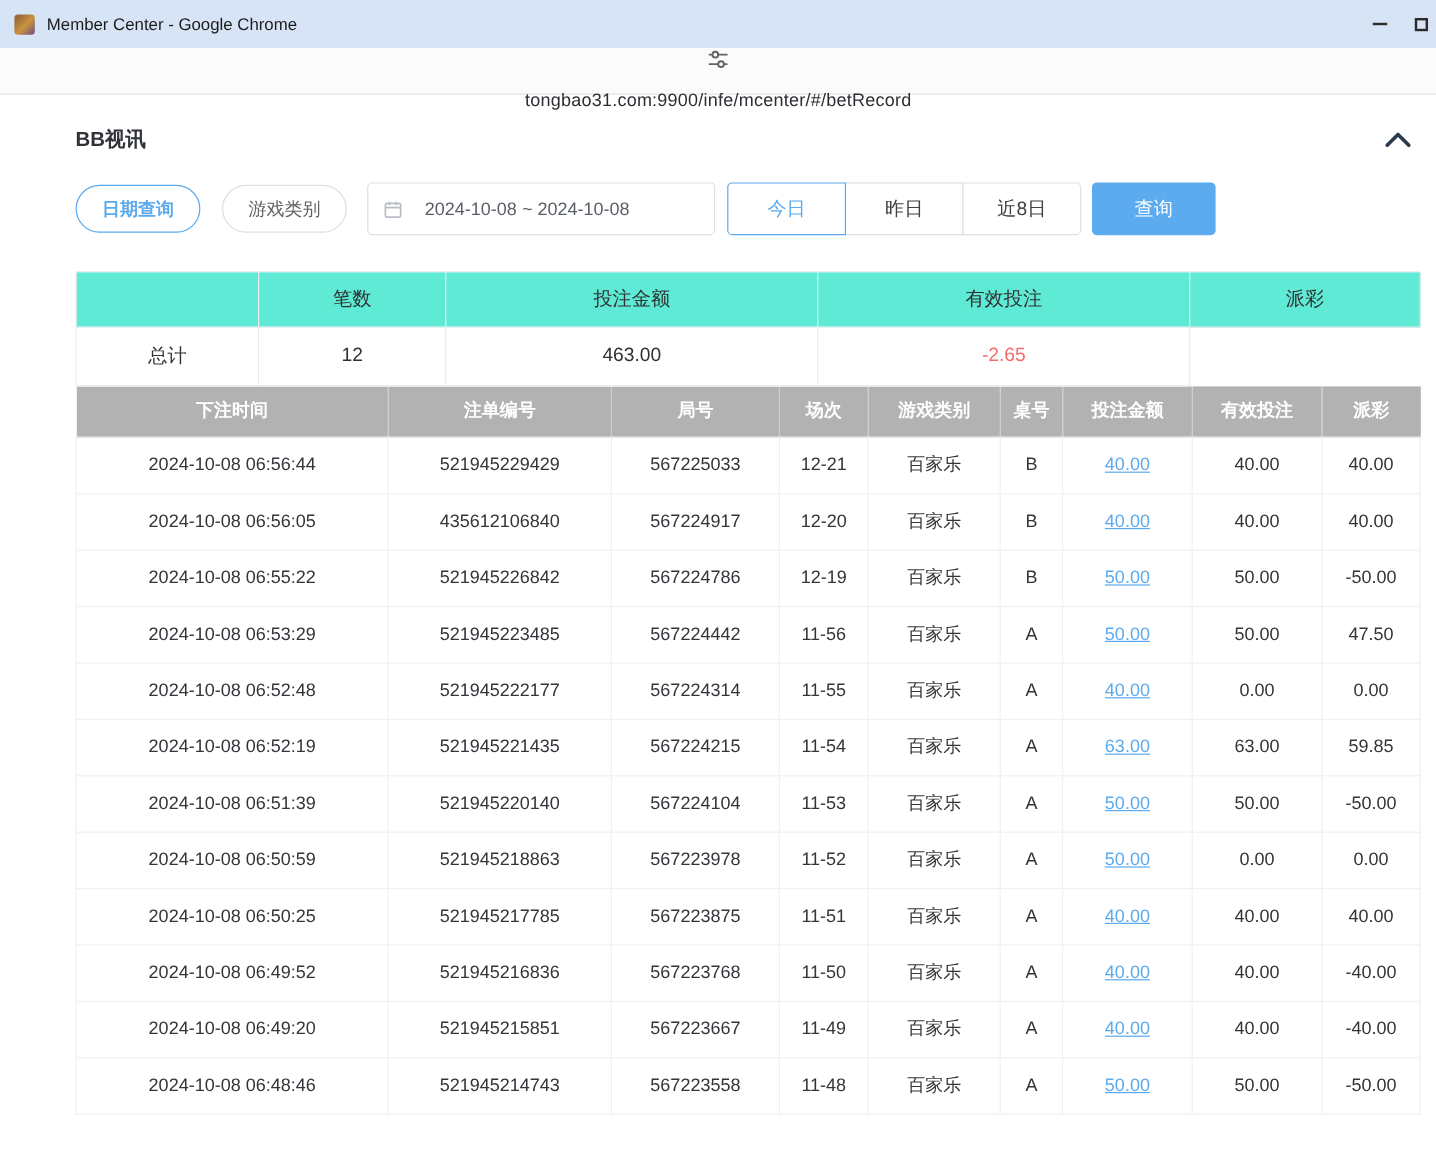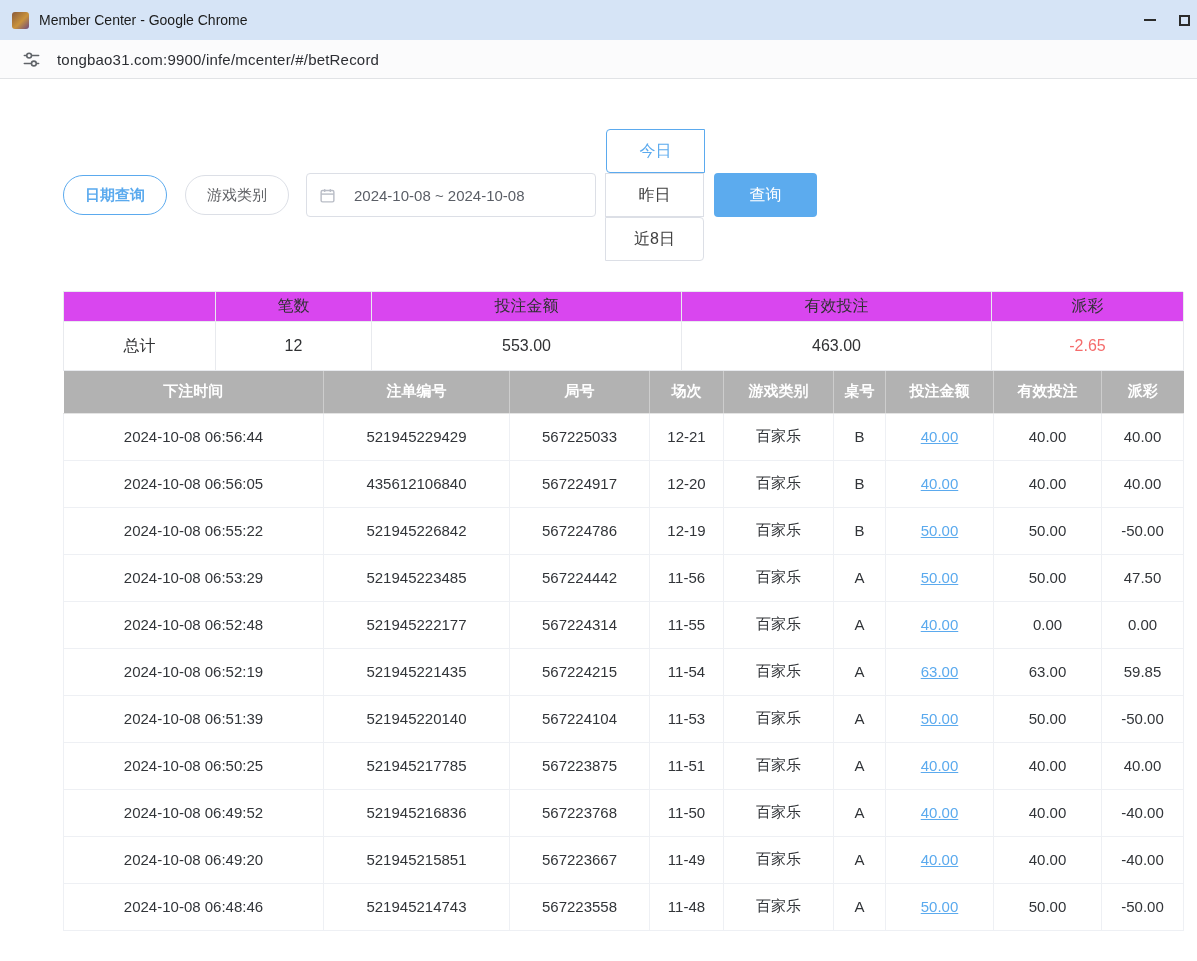--- a/index.html
+++ b/index.html
@@ -41,21 +41,22 @@
   .glyph-max { width: 11px; height: 11px; border: 2px solid #2b2b2b; display: block; }
   .win-btn.cut { width: 24px; overflow: hidden; justify-content: flex-start; padding-left: 6px; }
 
   .urlbar {
     height: 39px;
     background: #fbfbfc;
     border-bottom: 1px solid #e1e3e6;
     display: flex;
     align-items: center;
     gap: 16px;
-    padding: 0 22px;
+    padding: 0 32px;
+    flex-direction: column;
   }
   .url-text { font-size: 15px; color: #2c2e33; letter-spacing: .2px; }
 
   
   .content { padding: 26px 14px 0 63px; }
   .inner { width: 1120px; }
 
   .section-head {
     display: flex;
     align-items: center;
@@ -90,21 +91,21 @@
     border: 1px solid #dcdfe6;
     border-radius: 4px;
     background: #fff;
     display: flex; align-items: center;
     padding: 0 12px;
     gap: 18px;
     cursor: pointer;
   }
   .date-text { font-size: 15px; color: #5a5e66; }
 
-  .btn-group { display: flex; margin-left: 10px; flex-direction: column; }
+  .btn-group { display: flex; margin-left: 10px; }
   .seg {
     width: 99px; height: 44px;
     background: #fff;
     border: 1px solid #dcdfe6;
     font-size: 16px;
     color: #404040;
     cursor: pointer;
   }
   .seg + .seg { margin-left: -1px; }
   .seg:first-child { border-radius: 4px 0 0 4px; }
@@ -128,21 +129,21 @@
     grid-template-columns: 152px 156px 310px 310px 192px;
     border-top: 1px solid #e8eaee;
     border-left: 1px solid #e8eaee;
     font-size: 16px;
   }
   .s-cell {
     border-right: 1px solid #e8eaee;
     border-bottom: 1px solid #e8eaee;
     display: flex; align-items: center; justify-content: center;
   }
-  .s-head { height: 30px; background: #d946ef; color: #303133; }
+  .s-head { height: 46px; background: #5eead4; color: #303133; }
   .s-body { height: 49px; background: #fff; }
   .s-neg { color: #f56c6c; }
 
   
   table.bet-table {
     width: 1120px;
     border-collapse: collapse;
     table-layout: fixed;
   }
   .bet-table thead th {
@@ -190,20 +191,30 @@
       <line x1="3" y1="17" x2="21" y2="17"></line>
       <circle cx="15" cy="17" r="3" fill="#fbfbfc"></circle>
     </svg>
   </span>
   <span class="url-text">tongbao31.com:9900/infe/mcenter/#/betRecord</span>
 </div>
 
 <div class="content">
   <div class="inner">
 
+    <div class="section-head">
+      <span class="section-title">BB视讯</span>
+      <button class="collapse-btn">
+        <span style="line-height:0;">
+          <svg width="24" height="15" viewBox="0 0 24 15" fill="none" stroke="#2b3a4a" stroke-width="3" stroke-linecap="round" stroke-linejoin="round">
+            <polyline points="3,12 12,3 21,12"></polyline>
+          </svg>
+        </span>
+      </button>
+    </div>
 
     <div class="filters">
       <button class="pill active">日期查询</button>
       <button class="pill plain">游戏类别</button>
 
       <div class="date-box">
         <span style="line-height:0;">
           <svg width="17" height="17" viewBox="0 0 24 24" fill="none" stroke="#b9bdc6" stroke-width="2">
             <rect x="3" y="5" width="18" height="16" rx="2"></rect>
             <line x1="3" y1="10" x2="21" y2="10"></line>
@@ -225,21 +236,20 @@
 
     <div class="summary">
       <div class="s-cell s-head"></div>
       <div class="s-cell s-head">笔数</div>
       <div class="s-cell s-head">投注金额</div>
       <div class="s-cell s-head">有效投注</div>
       <div class="s-cell s-head">派彩</div>
 
       <div class="s-cell s-body">总计</div>
       <div class="s-cell s-body">12</div>
-      <div class="s-cell s-body">553.00</div>
       <div class="s-cell s-body">463.00</div>
       <div class="s-cell s-body s-neg">-2.65</div>
     </div>
 
     <table class="bet-table">
       <colgroup>
         <col style="width:260px">
           <col style="width:186px">
           <col style="width:140px">
         <col style="width:74px">
@@ -334,20 +344,31 @@
         <td>521945220140</td>
         <td>567224104</td>
         <td>11-53</td>
         <td>百家乐</td>
         <td>A</td>
         <td><a class="amount-link">50.00</a></td>
         <td>50.00</td>
         <td class="neg">-50.00</td>
       </tr>
           <tr>
+        <td>2024-10-08 06:50:59</td>
+        <td>521945218863</td>
+        <td>567223978</td>
+        <td>11-52</td>
+        <td>百家乐</td>
+        <td>A</td>
+        <td><a class="amount-link">50.00</a></td>
+        <td>0.00</td>
+        <td>0.00</td>
+      </tr>
+          <tr>
         <td>2024-10-08 06:50:25</td>
         <td>521945217785</td>
         <td>567223875</td>
         <td>11-51</td>
         <td>百家乐</td>
         <td>A</td>
         <td><a class="amount-link">40.00</a></td>
         <td>40.00</td>
         <td>40.00</td>
       </tr>

